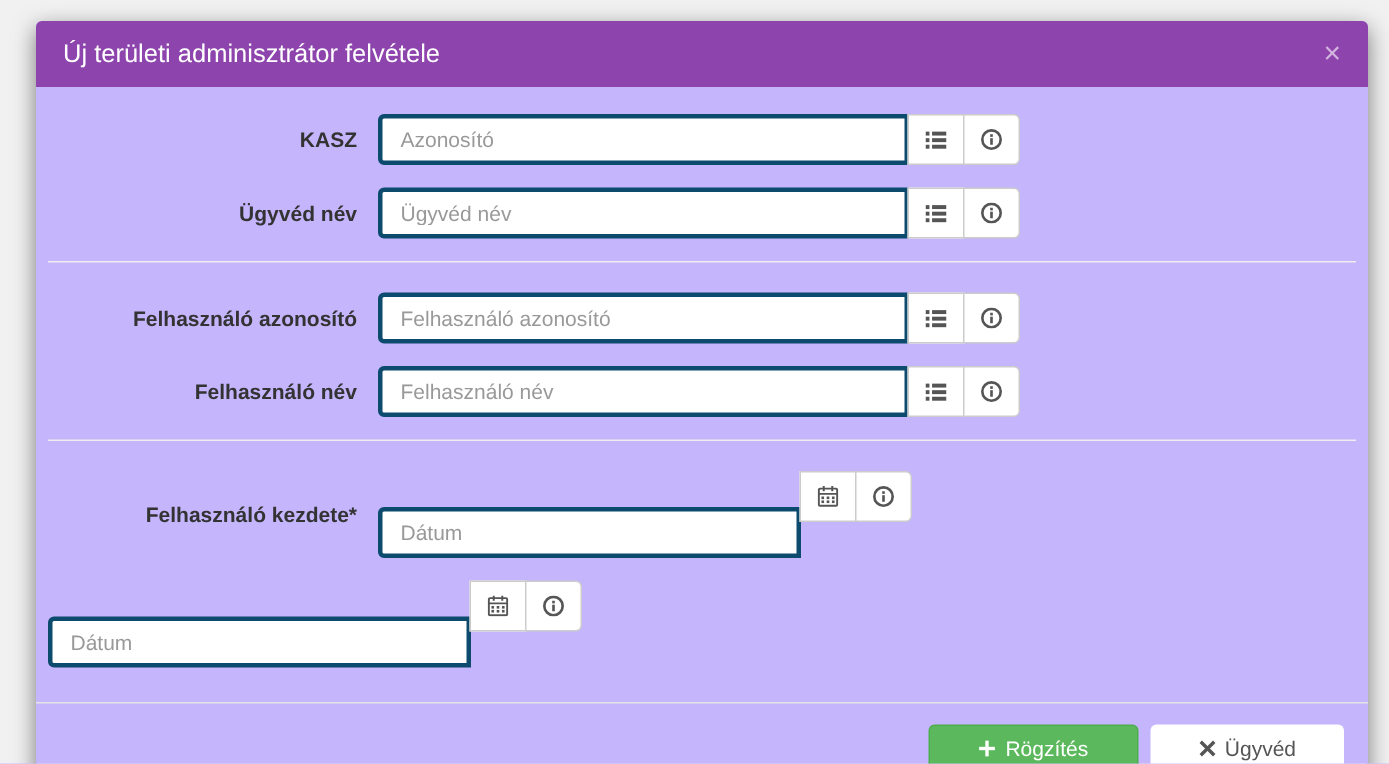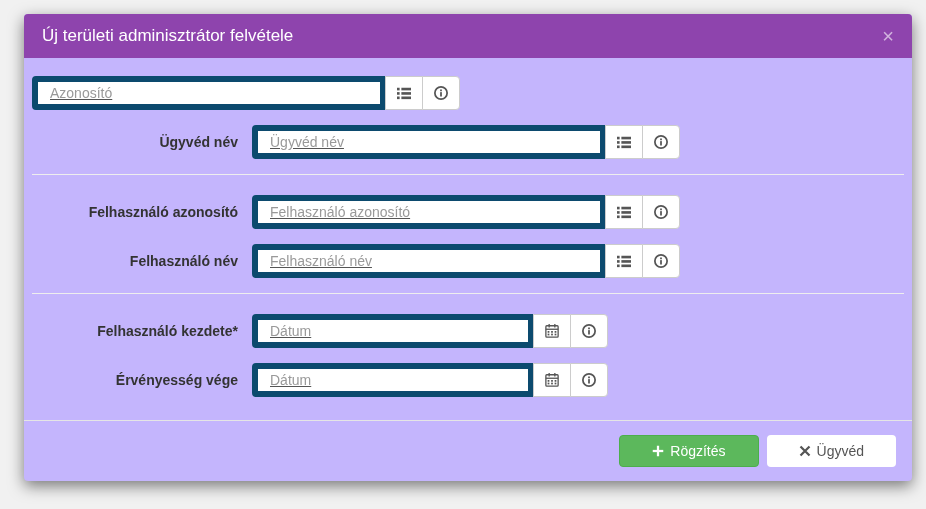--- a/index.html
+++ b/index.html
@@ -61,32 +61,31 @@
     padding-right: 14px;
     font-weight: 700;
     color: #333;
     font-size: 14px;
   }
   .form-control-group {
     display: flex;
     align-items: stretch;
   }
   .form-input {
-    border: 6px solid #0c4a6e;
+    border: 3px solid #0c4a6e;
     border-radius: 4px 0 0 4px;
     padding: 7px 12px;
     font-size: 14px;
     color: #555;
     height: 34px;
     outline: none;
-    text-decoration: underline;
   }
   .form-input::placeholder { color: #999; }
   .form-input.wide { width: 354px; }
-  .form-input.narrow { width: 282px; }
+  .form-input.narrow { width: 282px; margin-top: 24px; }
   .btn-addon {
     border: 1px solid #ccc;
     background: #fff;
     height: 34px;
     width: 38px;
     display: flex;
     align-items: center;
     justify-content: center;
     color: #555;
     margin-left: -1px;
@@ -137,20 +136,21 @@
   <div class="modal-header">
     <div class="modal-title">Új területi adminisztrátor felvétele</div>
     <button class="close-btn">
       <span>×</span>
     </button>
   </div>
 
   <div class="modal-body">
 
     <div class="form-row">
+      <div class="form-label">KASZ</div>
       <div class="form-control-group">
         <input class="form-input wide" placeholder="Azonosító" style="">
         <button class="btn-addon">
           <svg viewBox="0 0 16 16">
               <rect x="0" y="2" width="3" height="3"></rect>
               <rect x="5" y="2" width="11" height="3"></rect>
               <rect x="0" y="7" width="3" height="3"></rect>
               <rect x="5" y="7" width="11" height="3"></rect>
               <rect x="0" y="12" width="3" height="3"></rect>
               <rect x="5" y="12" width="11" height="3"></rect>
@@ -264,21 +264,20 @@
           <svg viewBox="0 0 16 16">
               <circle cx="8" cy="8" r="7" fill="none" stroke="#555" stroke-width="2"></circle>
               <rect x="7" y="7" width="2" height="5"></rect>
               <rect x="7" y="4" width="2" height="2"></rect>
             </svg>
         </button>
       </div>
     </div>
 
     <div class="form-row">
-      <div class="form-label">Érvényesség vége</div>
       <div class="form-control-group">
         <input class="form-input narrow" placeholder="Dátum" style="">
         <button class="btn-addon">
           <svg viewBox="0 0 16 16">
               <rect x="1" y="2" width="14" height="13" rx="1" fill="none" stroke="#555" stroke-width="1.5"></rect>
               <line x1="1" y1="6" x2="15" y2="6" stroke="#555" stroke-width="1.5"></line>
               <rect x="4" y="0" width="1.5" height="4" fill="#555"></rect>
               <rect x="10.5" y="0" width="1.5" height="4" fill="#555"></rect>
               <rect x="3" y="8" width="2" height="2"></rect>
               <rect x="7" y="8" width="2" height="2"></rect>

